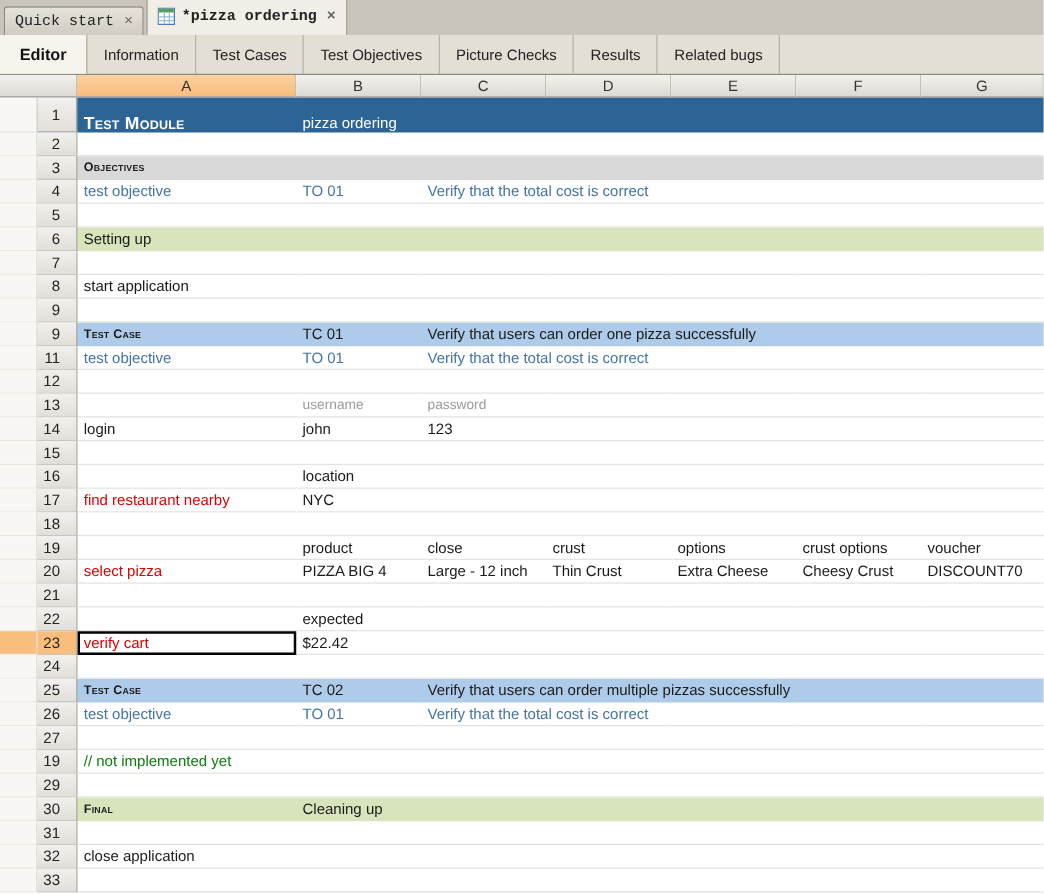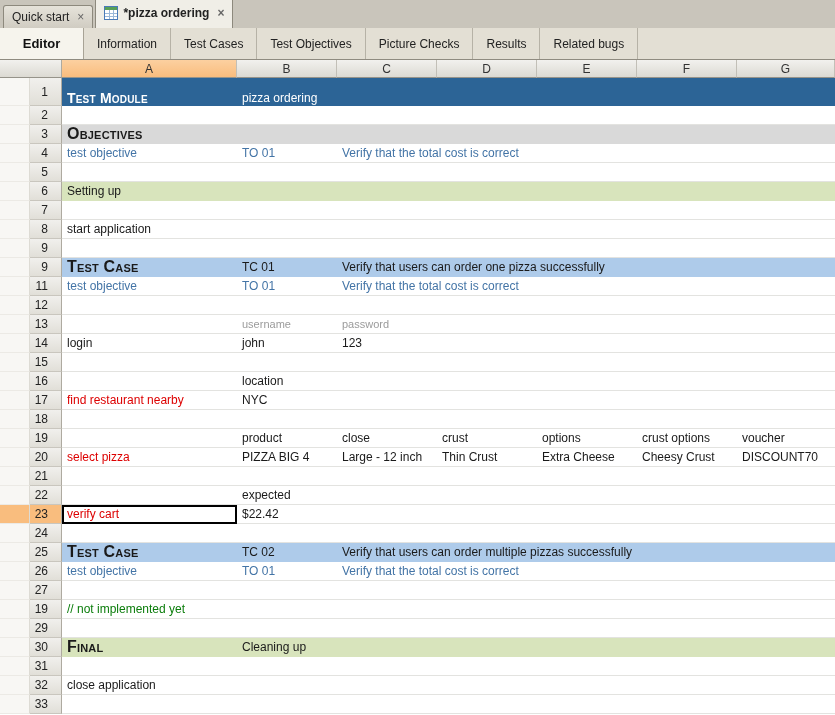--- a/index.html
+++ b/index.html
@@ -3,28 +3,28 @@
 <meta charset="utf-8">
 <style>
   * { margin:0; padding:0; box-sizing:border-box; }
   html,body { width:835px; height:715px; overflow:hidden; }
   body { font-family:"Liberation Sans", sans-serif; font-size:12px; background:#fff; color:#1a1a1a; position:relative; }
 
   
   .doc-tabbar { height:28px; background:#c9c5bb; display:flex; align-items:flex-end; padding-left:3px; }
   .doc-tab { display:flex; align-items:center; gap:5px; height:23px; padding:0 8px; margin-right:2px;
              background:linear-gradient(#e6e3da,#d0ccc2); border:1px solid #8d897d; border-bottom:none;
-             border-radius:3px 3px 0 0; font-size:12px; color:#222; cursor:default; }
+             border-radius:3px 3px 0 0; font-size:12px; color:#222; cursor:default;font-family:Liberation Mono, monospace; }
   .doc-tab.active { height:32px; background:#f0eee7; font-weight:bold; }
   .tab-close { font-size:12px; color:#666; margin-left:3px; line-height:1; }
   .sheet-icon svg { display:block; }
 
   
   .view-tabbar { height:32px; background:#e3dfd4; display:flex; align-items:stretch; border-bottom:1px solid #8f8b80; }
-  .editor-tab { width:84px; background:#f6f4ed; border-right:1px solid #a8a396; display:flex; align-items:center;
+  .editor-tab { width:70px; background:#f6f4ed; border-right:1px solid #a8a396; display:flex; align-items:center;
                 justify-content:center; font-weight:bold; font-size:13px; color:#111; }
   .view-tabs { display:flex; align-items:stretch; }
   .view-tab { display:flex; align-items:center; padding:0 13px; font-size:12px; color:#222;
               border-right:1px solid #b6b2a6; cursor:default; }
 
   
   #grid { position:absolute; top:60px; left:0; width:835px; background:#fff; }
   .g-row { display:flex; height:19px; width:835px; }
   .g-row.tall { height:28px; }
   .g-header { height:18px; }
@@ -47,21 +47,21 @@
   .g-cell { display:flex; align-items:center; padding:0 5px; font-size:12px; color:#1a1a1a;
             border-bottom:1px solid var(--grid-line,#e3e3e0); white-space:nowrap; overflow:visible; }
 
   .band-module { background:var(--module-blue,#2c6496); }
   .band-gray   { background:var(--section-gray,#d9d9d9); }
   .band-green  { background:var(--section-green,#d8e4bc); }
   .band-blue   { background:var(--testcase-blue,#aecbea); }
   .band-module .g-cell, .band-gray .g-cell, .band-green .g-cell, .band-blue .g-cell { border-bottom-color:transparent; }
   .band-module .g-cell { color:#fff;margin-top:12px; }
 
-  .s-title { font-variant:small-caps; font-weight:bold; font-size:16px; letter-spacing:.2px; }
+  .s-title { font-variant:small-caps; font-weight:bold; font-size:10px; letter-spacing:.2px; }
   .tall .s-title { font-size:14px; }
   .s-blue  { color:var(--link-blue,#4374a6); }
   .s-red   { color:var(--action-red,#dd0000); }
   .s-green { color:var(--comment-green,#0b7d0b); }
   .s-arg   { color:#9b9b9b; font-size:11px; }
 
   .g-cell.selected { background:#fff; outline:2px solid #000; outline-offset:-2px; z-index:2; }
 </style>
 </head>
 <body>

